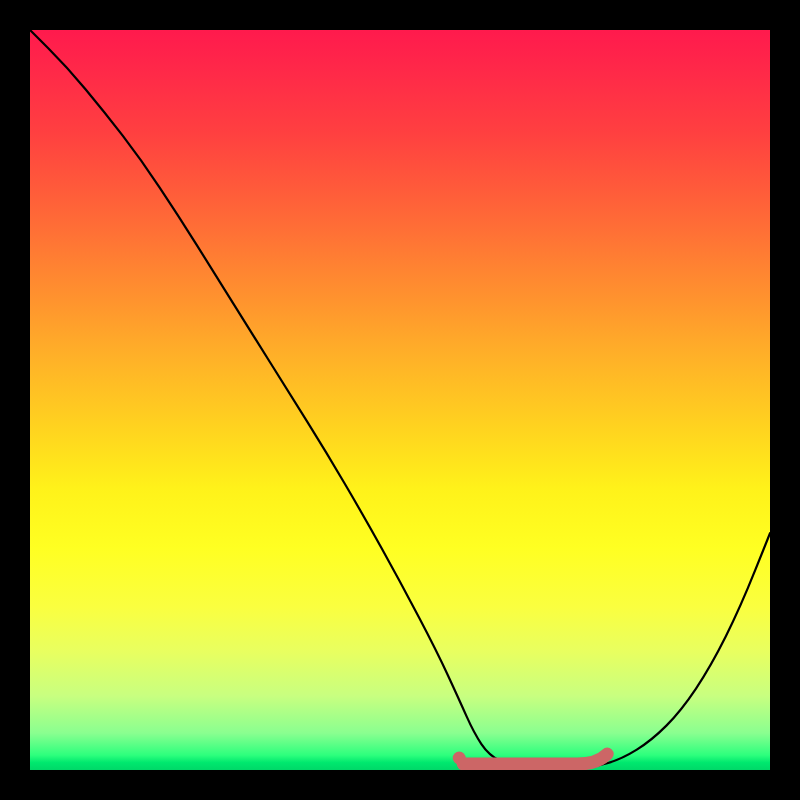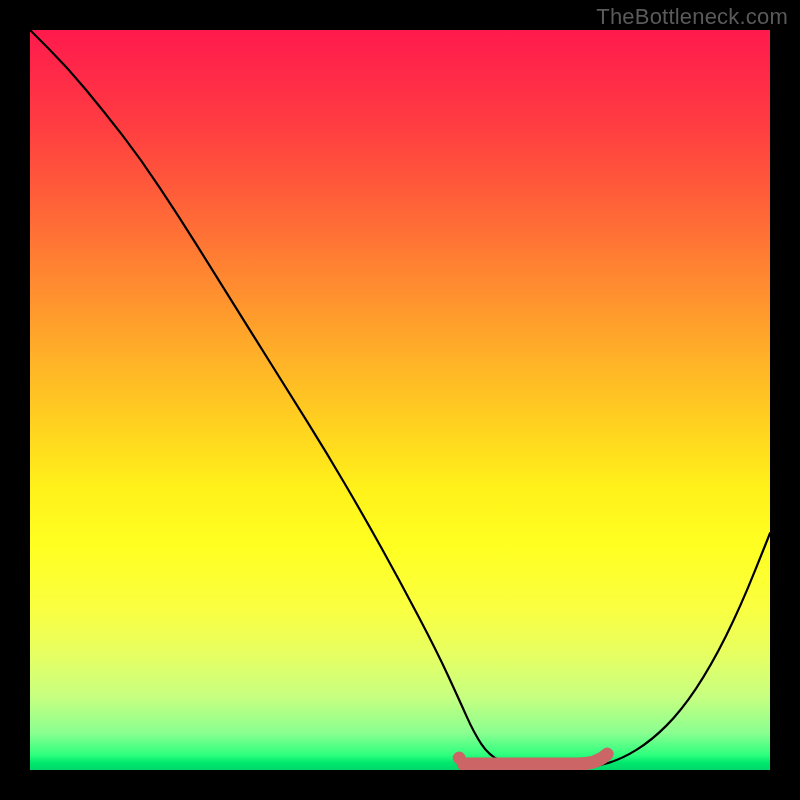--- a/index.html
+++ b/index.html
@@ -59,21 +59,20 @@
     font-size: 22px;
     letter-spacing: 0.2px;
     font-weight: 500;
   }
 </style>
 </head>
 <body>
 
 <div class="frame">
 
-  <div class="watermark">TheBottleneck.com</div>
 
   <div class="plot">
     <svg viewBox="0 0 740 740">
       <path d="M 0.0 0.0 Q 0.0 0.0 18.5 18.5 Q 37.0 37.0 55.5 59.2 Q 74.0 81.4 92.5 105.4 Q 111.0 129.5 129.5 157.3 Q 148.0 185.0 166.5 214.6 Q 185.0 244.2 203.5 273.8 Q 222.0 303.4 240.5 333.0 Q 259.0 362.6 277.5 392.2 Q 296.0 421.8 314.5 453.3 Q 333.0 484.7 351.5 518.0 Q 370.0 551.3 388.5 586.5 Q 407.0 621.6 418.1 645.7 Q 429.2 669.7 436.6 686.4 Q 444.0 703.0 451.4 714.1 Q 458.8 725.2 469.9 730.8 Q 481.0 736.3 492.1 738.1 Q 503.2 740.0 518.0 740.0 Q 532.8 740.0 547.6 738.9 Q 562.4 737.8 577.2 733.3 Q 592.0 728.9 606.8 719.6 Q 621.6 710.4 636.4 695.6 Q 651.2 680.8 666.0 658.6 Q 680.8 636.4 695.6 606.8 Q 710.4 577.2 725.2 540.2 T 740.0 503.2" id="curve-path" fill="none" stroke="#000" stroke-width="2.2" stroke-linecap="round"></path>
       <circle id="dot-start" r="6.5" fill="#cc6666" cx="429.2" cy="728.0"></circle>
       <path id="highlight-path" fill="none" stroke="#cc6666" stroke-width="13" stroke-linecap="round" d="M 433.2 734.0 L 547.2 734.0 Q 567.2 734.0 577.2 724.0"></path>
     </svg>
   </div>
 
 </div>

